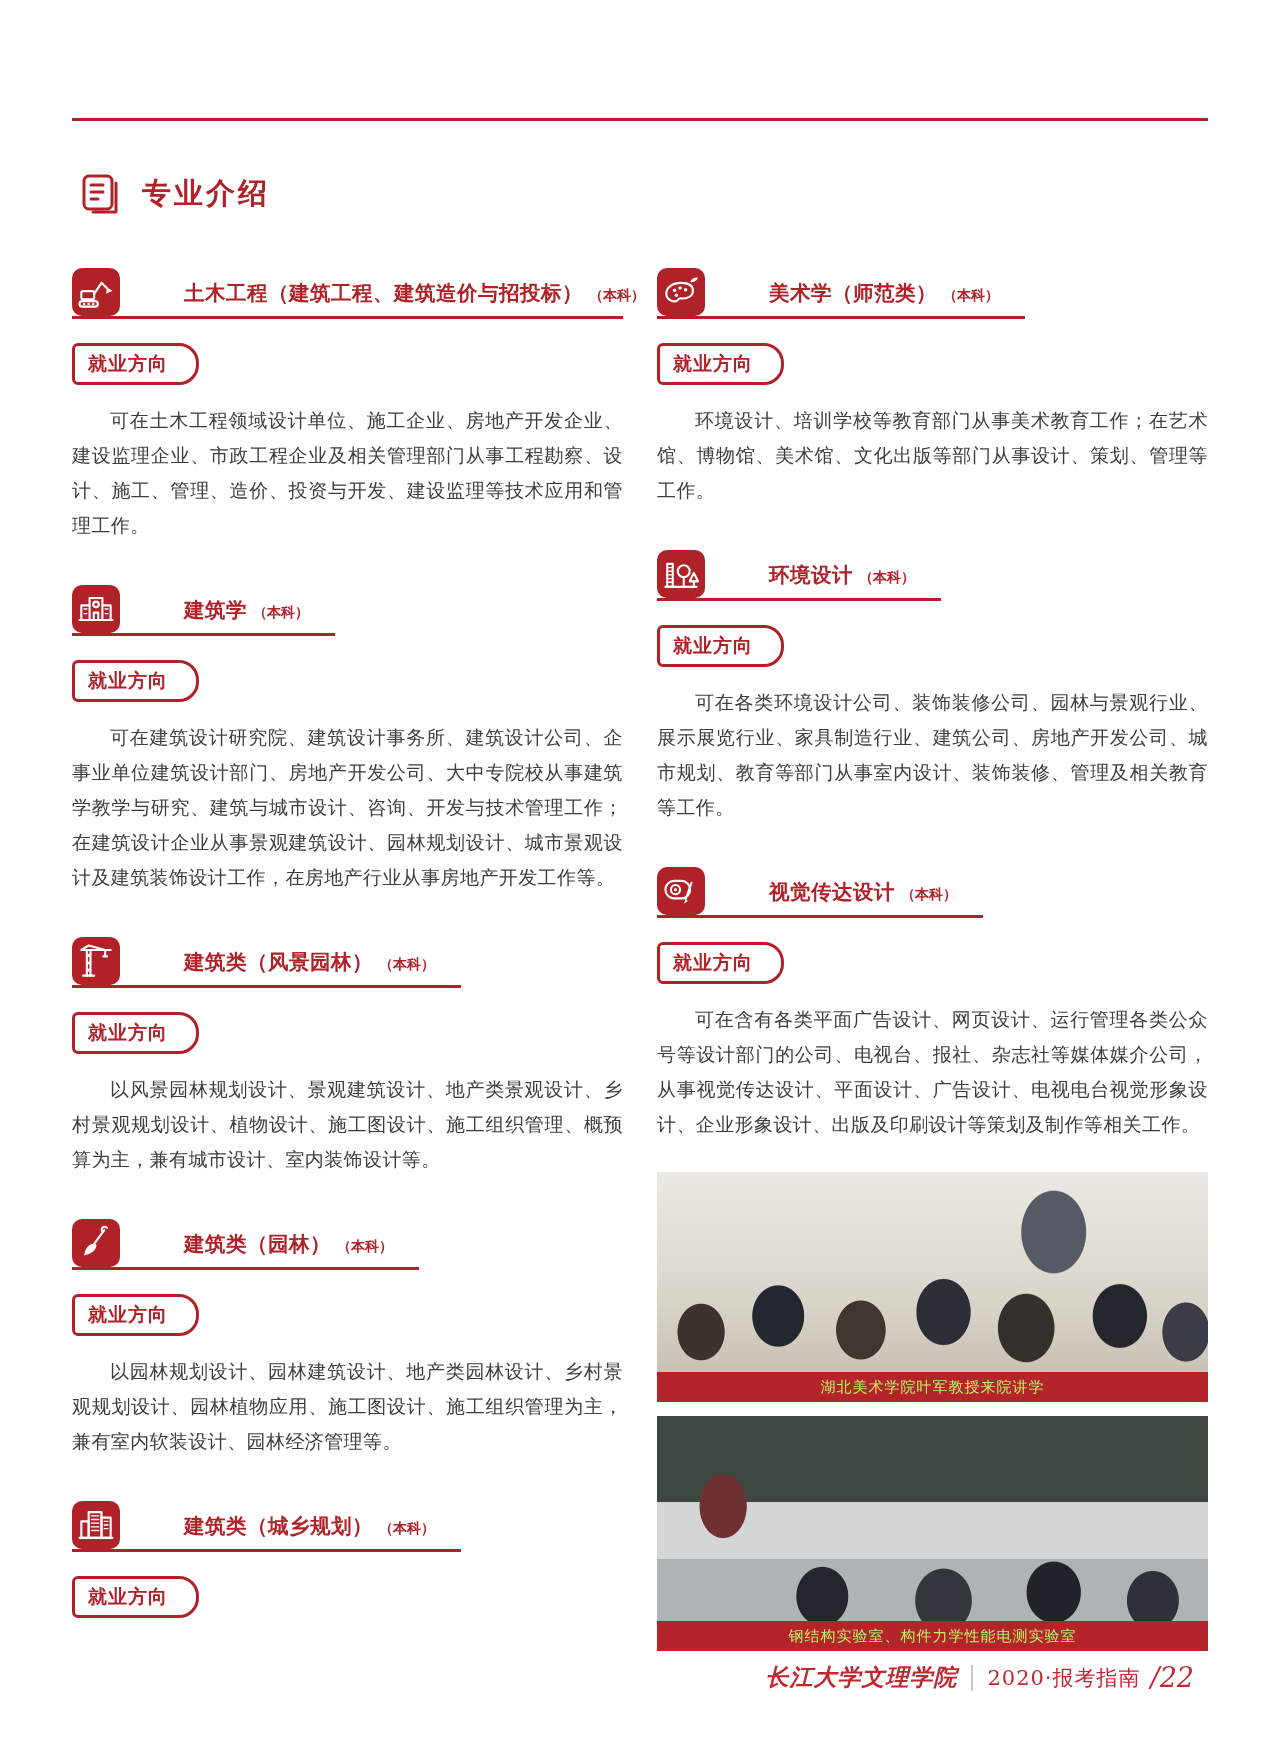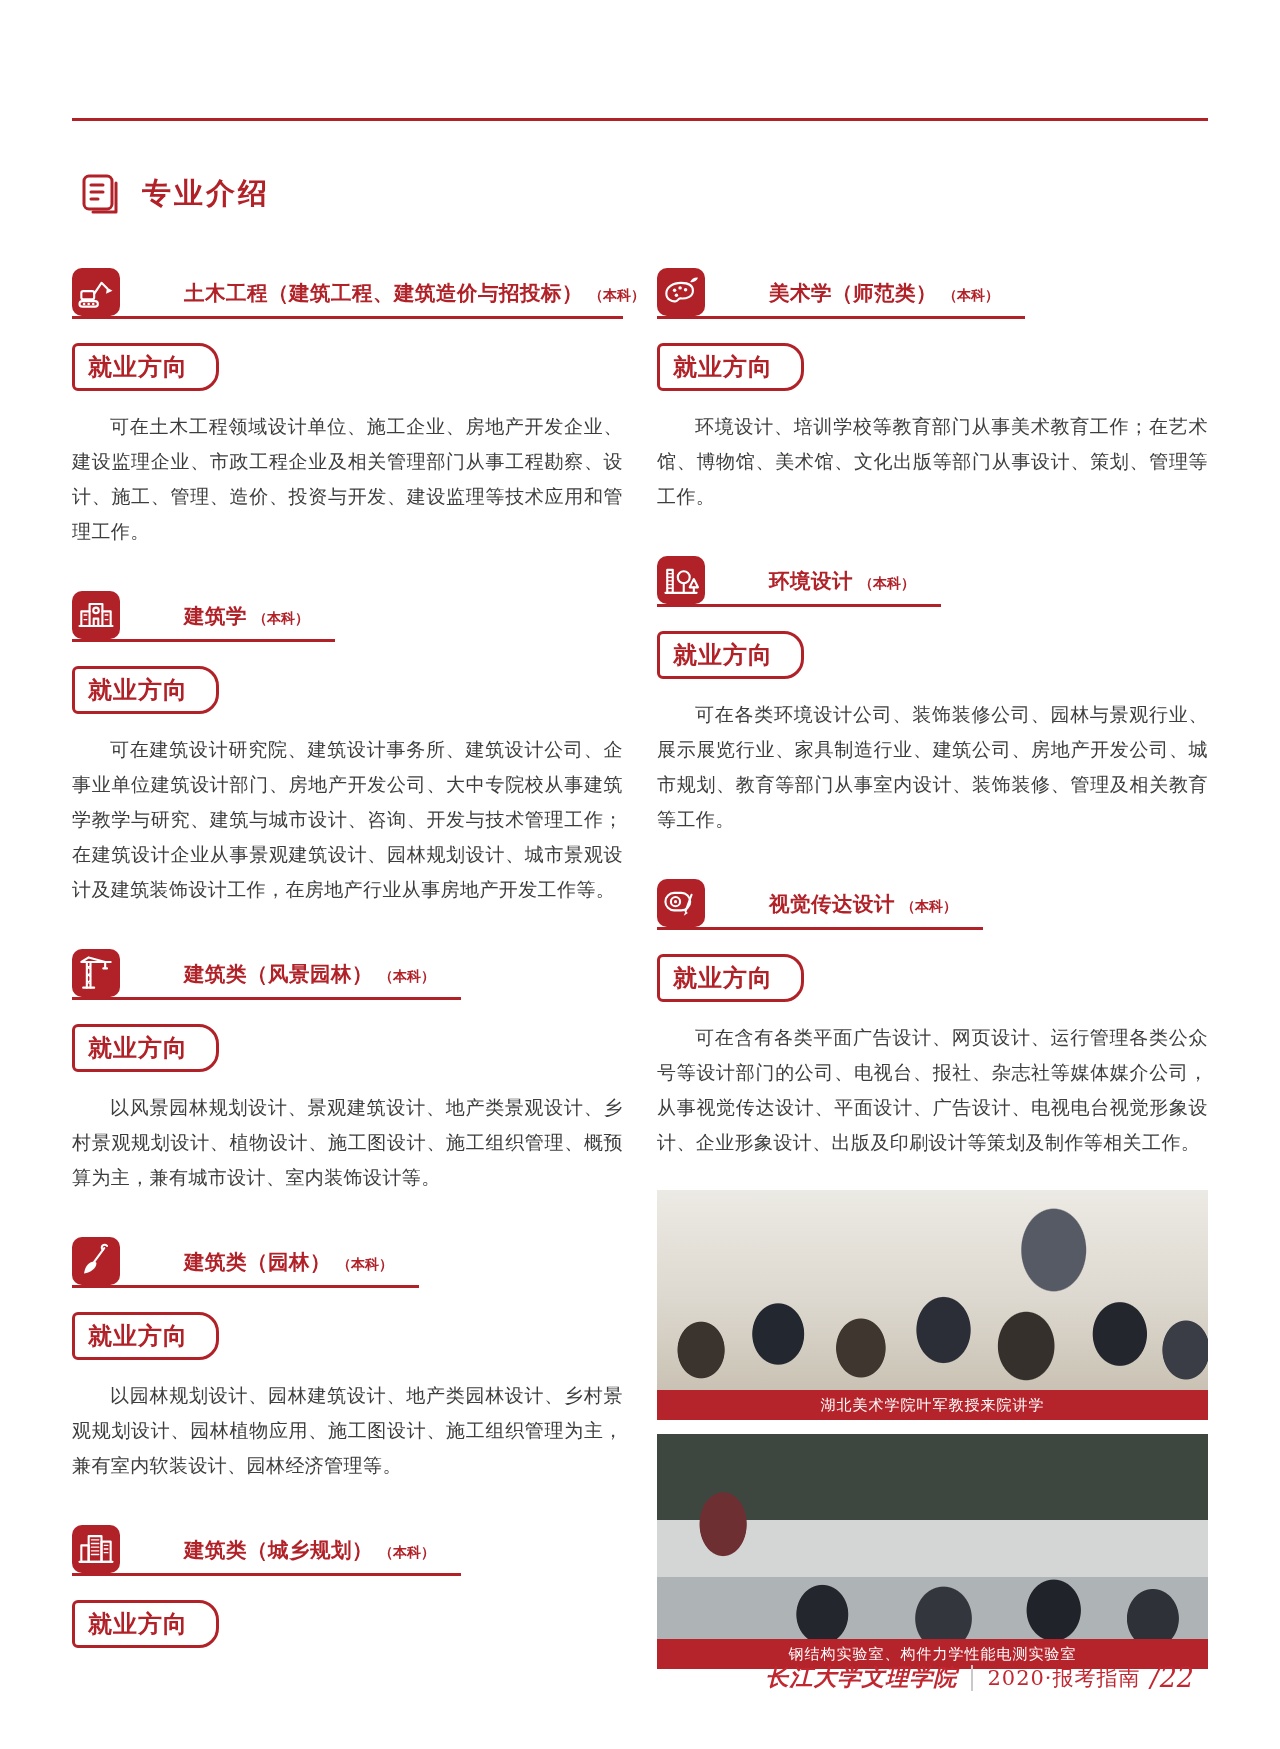--- a/index.html
+++ b/index.html
@@ -25,30 +25,30 @@
   .section{margin-top:42px;}
   .section:first-child{margin-top:0;}
 
   .sec-head{display:flex;align-items:stretch;border-bottom:3px solid var(--red);width:fit-content;max-width:100%;padding-right:26px;gap:48px;}
   .sec-icon{flex:0 0 48px;width:48px;height:48px;background:var(--red);border-radius:10px;display:flex;align-items:center;justify-content:center;}
   .sec-icon svg{width:44px;height:44px;}
   .sec-title-wrap{display:flex;align-items:baseline;gap:6px;margin-left:16px;align-self:flex-end;padding-bottom:9px;white-space:nowrap;}
   .sec-title{font-size:20.5px;font-weight:bold;color:var(--red);letter-spacing:0.5px;}
   .sec-degree{font-size:14px;font-weight:bold;color:var(--red);}
 
-  .badge{display:inline-block;margin-top:24px;border:3px solid var(--red);border-radius:6px 20px 20px 6px;padding:5px 28px 5px 13px;color:var(--red);font-size:24px;font-weight:bold;letter-spacing:1px;}
+  .badge{display:inline-block;margin-top:24px;border:3px solid var(--red);border-radius:6px 20px 20px 6px;padding:5px 28px 5px 13px;color:var(--red);font-size:19px;font-weight:bold;letter-spacing:1px;}
 
   .body-text{margin-top:18px;font-size:19px;line-height:35px;color:var(--ink);text-align:justify;text-indent:2em;letter-spacing:0.4px;}
 
   .photo-row{display:flex;gap:15px;margin-top:30px;}
   .photo-card{flex:1;display:flex;flex-direction:column;}
   .photo-card.wide{margin-top:14px;}
   .photo-img{width:100%;height:200px;}
   .photo-card.wide .photo-img{height:205px;}
-  .photo-caption{height:30px;background:var(--cap-red);color:#ffffff;font-size:15px;display:flex;align-items:center;justify-content:center;letter-spacing:1px;}
+  .photo-caption{height:30px;background:var(--cap-red);color:#bef264;font-size:15px;display:flex;align-items:center;justify-content:center;letter-spacing:1px;}
 
   .ph-lecture{background:
     radial-gradient(55px 70px at 72% 30%, #565a64 0 58%, transparent 60%),
     radial-gradient(40px 48px at 8% 80%, #3a332e 0 58%, transparent 60%),
     radial-gradient(44px 52px at 22% 72%, #23272f 0 58%, transparent 60%),
     radial-gradient(42px 50px at 37% 79%, #3f372f 0 58%, transparent 60%),
     radial-gradient(46px 56px at 52% 70%, #2b2e36 0 58%, transparent 60%),
     radial-gradient(48px 58px at 67% 78%, #35302b 0 58%, transparent 60%),
     radial-gradient(46px 54px at 84% 72%, #23262d 0 58%, transparent 60%),
     radial-gradient(40px 50px at 96% 80%, #3a3d45 0 58%, transparent 60%),

